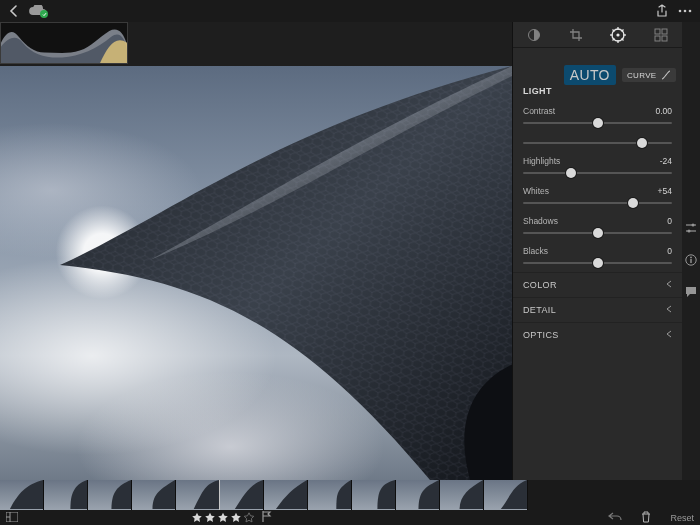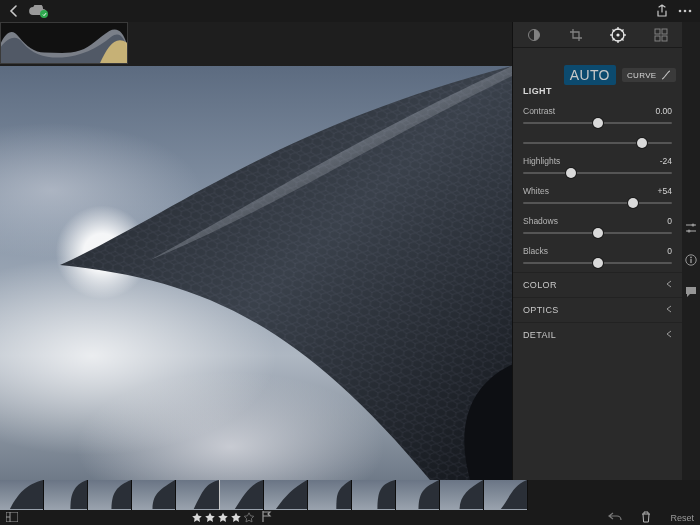--- a/index.html
+++ b/index.html
@@ -357,27 +357,27 @@
       </div>
 
     <div id="groups">
         <div class="group-row">
           <span>COLOR</span>
           <span class="caret"><svg width="6" height="8" viewBox="0 0 6 8">
               <path d="M5 1 1 4l4 3" stroke="#c8c8c8" fill="none"></path>
             </svg></span>
         </div>
         <div class="group-row">
-          <span>OPTICS</span>
+          <span>DETAIL</span>
           <span class="caret"><svg width="6" height="8" viewBox="0 0 6 8">
               <path d="M5 1 1 4l4 3" stroke="#c8c8c8" fill="none"></path>
             </svg></span>
         </div>
         <div class="group-row">
-          <span>DETAIL</span>
+          <span>OPTICS</span>
           <span class="caret"><svg width="6" height="8" viewBox="0 0 6 8">
               <path d="M5 1 1 4l4 3" stroke="#c8c8c8" fill="none"></path>
             </svg></span>
         </div>
       </div>
   </div>
 
   <div class="rail-col">
     <span class="ricon"><svg width="12" height="12" viewBox="0 0 12 12">
           <g stroke="#c8c8c8" stroke-width="1.2">

